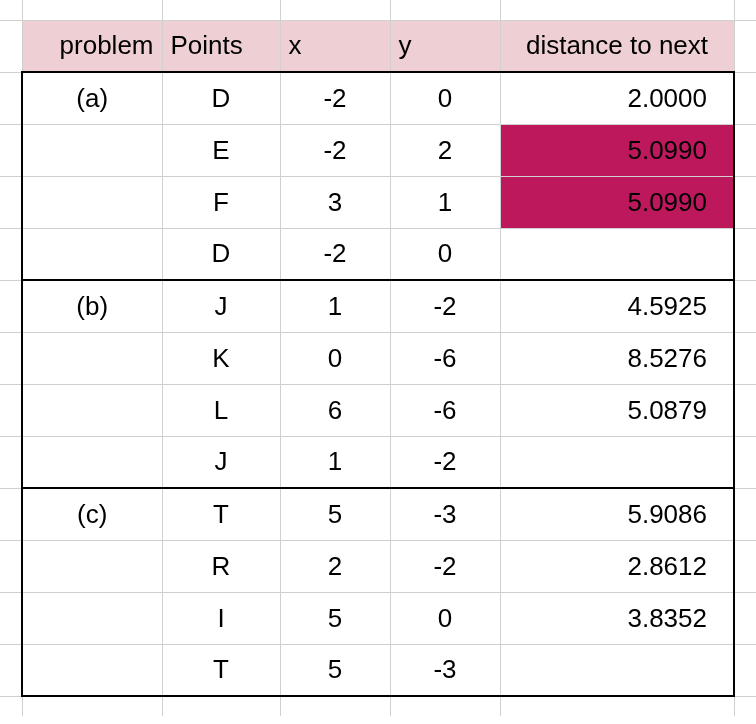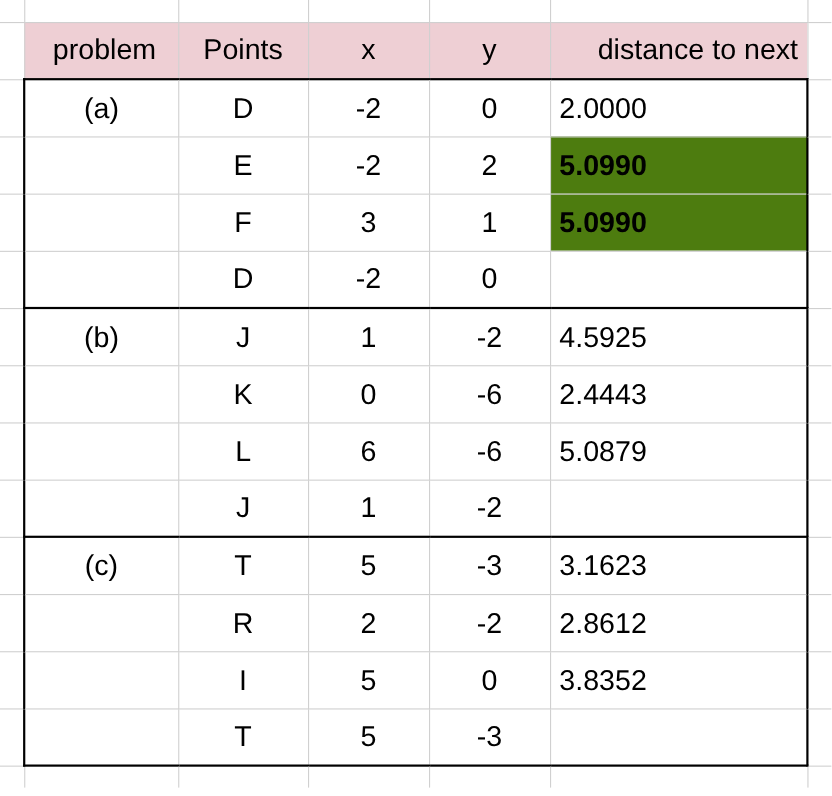--- a/index.html
+++ b/index.html
@@ -40,38 +40,37 @@
     col.c6 { width: 234px; }
     col.c7 { width: 22px; }
 
     
     tr.sliver td { height: 20px; border-top: none; }
     tr.bottom-sliver td { height: 20px; border-bottom: none; }
 
     
     tr.header td.hcell {
       background: #eecfd4;
-      text-align: center;
       border-top: 1px solid #d0d0d0;
     }
-    tr.header td.hcell.first { text-align: center; padding-left: 14px; }
-    tr.header td.hcell.last { text-align: right; }
+    tr.header td.hcell.first { text-align: right; padding-left: 14px; }
+    tr.header td.hcell.last { text-align: center; }
 
     
     td.center { text-align: center; }
-    td.right { padding-right: 26px; }
+    td.right { text-align: right; padding-right: 26px; }
 
     
     .box-top { border-top: 2px solid #000 !important; }
     .box-bottom { border-bottom: 2px solid #000 !important; }
     .box-left { border-left: 2px solid #000 !important; }
     .box-right { border-right: 2px solid #000 !important; }
 
     
-    td.shaded { background: #4d7c0f; font-weight: bold; }
+    td.shaded { background: #be185d; }
 
     
     td.edge-left { border-left: none; }
     td.edge-right { border-right: none; }
   </style>
 </head>
 <body>
 
 <div class="sheet">
   <table>
@@ -151,21 +150,21 @@
       <td class="center">-2</td>
       <td class="right box-right">4.5925</td>
       <td class="edge-right"></td>
     </tr>
     <tr>
       <td class="edge-left"></td>
       <td class="center box-left"></td>
       <td class="center">K</td>
       <td class="center">0</td>
       <td class="center">-6</td>
-      <td class="right box-right">2.4443</td>
+      <td class="right box-right">8.5276</td>
       <td class="edge-right"></td>
     </tr>
     <tr>
       <td class="edge-left"></td>
       <td class="center box-left"></td>
       <td class="center">L</td>
       <td class="center">6</td>
       <td class="center">-6</td>
       <td class="right box-right">5.0879</td>
       <td class="edge-right"></td>
@@ -179,21 +178,21 @@
       <td class="right box-right box-bottom"></td>
       <td class="edge-right"></td>
     </tr>
 
     <tr>
       <td class="edge-left"></td>
       <td class="center box-left">(c)</td>
       <td class="center">T</td>
       <td class="center">5</td>
       <td class="center">-3</td>
-      <td class="right box-right">3.1623</td>
+      <td class="right box-right">5.9086</td>
       <td class="edge-right"></td>
     </tr>
     <tr>
       <td class="edge-left"></td>
       <td class="center box-left"></td>
       <td class="center">R</td>
       <td class="center">2</td>
       <td class="center">-2</td>
       <td class="right box-right">2.8612</td>
       <td class="edge-right"></td>

